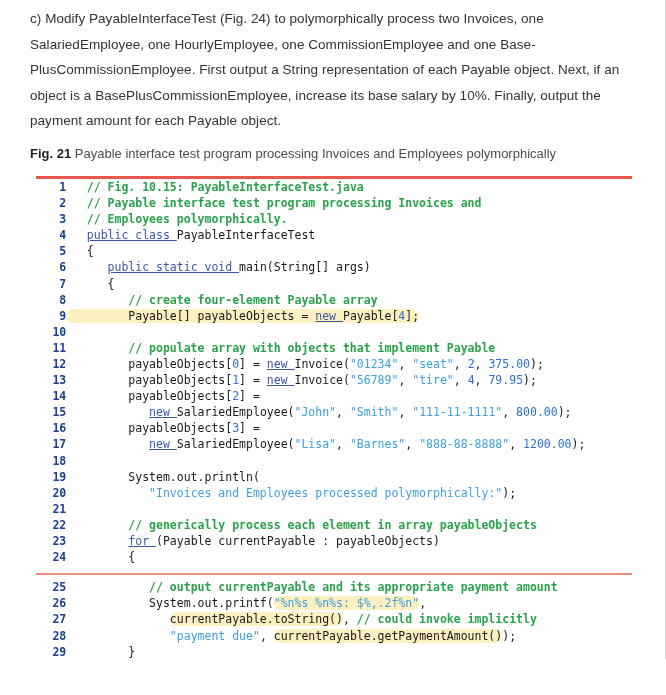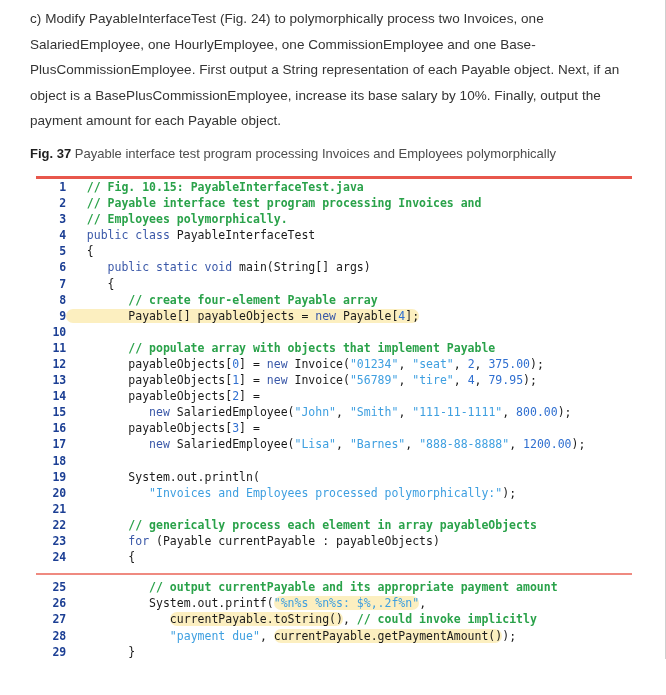--- a/index.html
+++ b/index.html
@@ -90,41 +90,41 @@
     font-family: "Liberation Sans", sans-serif;
     letter-spacing: -0.2px;
     white-space: pre;
   }
   td.src {
     color: #1a1a1a;
     white-space: pre;
   }
   
   .cmt { color: #2aa24a; font-weight: bold; }
-  .kw  { color: #3a58a8; }
+  .kw  { color: #3a58a8; text-decoration: underline; }
   .str { color: #3e9fe0; }
   .num { color: #2f6fd0; }
   .pln { color: #1a1a1a; }
   .hl  { background: #fcefc0; border-radius: 7px; }
 
   .gap-band {
     height: 18px;
   }
 </style>
 </head>
 <body>
 
 <div id="page">
 
   <div class="prose">
     <p>c) Modify PayableInterfaceTest (Fig. 24) to polymorphically process two Invoices, one SalariedEmployee, one HourlyEmployee, one CommissionEmployee and one Base-PlusCommissionEmployee. First output a String representation of each Payable object. Next, if an object is a BasePlusCommissionEmployee, increase its base salary by 10%. Finally, output the payment amount for each Payable object.</p>
   </div>
 
   <div class="fig-caption">
-    <span class="fig-label">Fig. 37</span><span> </span><span>Payable interface test program processing Invoices and Employees polymorphically</span>
+    <span class="fig-label">Fig. 21</span><span> </span><span>Payable interface test program processing Invoices and Employees polymorphically</span>
   </div>
 
   <div class="code-figure">
 
     <div class="rule"></div>
 
     <div class="code-pane">
       <table class="code">
         <tbody id="block-one-body"><tr><td class="ln">1</td><td class="src"><span><span>   </span><span class="cmt">// Fig. 10.15: PayableInterfaceTest.java</span></span></td></tr><tr><td class="ln">2</td><td class="src"><span><span>   </span><span class="cmt">// Payable interface test program processing Invoices and</span></span></td></tr><tr><td class="ln">3</td><td class="src"><span><span>   </span><span class="cmt">// Employees polymorphically.</span></span></td></tr><tr><td class="ln">4</td><td class="src"><span><span>   </span><span class="kw">public class </span><span class="pln">PayableInterfaceTest</span></span></td></tr><tr><td class="ln">5</td><td class="src"><span><span>   </span><span class="pln">{</span></span></td></tr><tr><td class="ln">6</td><td class="src"><span><span>      </span><span class="kw">public static void </span><span class="pln">main(String[] args)</span></span></td></tr><tr><td class="ln">7</td><td class="src"><span><span>      </span><span class="pln">{</span></span></td></tr><tr><td class="ln">8</td><td class="src"><span><span>         </span><span class="cmt">// create four-element Payable array</span></span></td></tr><tr><td class="ln">9</td><td class="src"><span class="hl"><span>         </span><span class="pln">Payable[] payableObjects = </span><span class="kw">new </span><span class="pln">Payable[</span><span class="num">4</span><span class="pln">];</span></span></td></tr><tr><td class="ln">10</td><td class="src">&nbsp;</td></tr><tr><td class="ln">11</td><td class="src"><span><span>         </span><span class="cmt">// populate array with objects that implement Payable</span></span></td></tr><tr><td class="ln">12</td><td class="src"><span><span>         </span><span class="pln">payableObjects[</span><span class="num">0</span><span class="pln">] = </span><span class="kw">new </span><span class="pln">Invoice(</span><span class="str">"01234"</span><span class="pln">, </span><span class="str">"seat"</span><span class="pln">, </span><span class="num">2</span><span class="pln">, </span><span class="num">375.00</span><span class="pln">);</span></span></td></tr><tr><td class="ln">13</td><td class="src"><span><span>         </span><span class="pln">payableObjects[</span><span class="num">1</span><span class="pln">] = </span><span class="kw">new </span><span class="pln">Invoice(</span><span class="str">"56789"</span><span class="pln">, </span><span class="str">"tire"</span><span class="pln">, </span><span class="num">4</span><span class="pln">, </span><span class="num">79.95</span><span class="pln">);</span></span></td></tr><tr><td class="ln">14</td><td class="src"><span><span>         </span><span class="pln">payableObjects[</span><span class="num">2</span><span class="pln">] =</span></span></td></tr><tr><td class="ln">15</td><td class="src"><span><span>            </span><span class="kw">new </span><span class="pln">SalariedEmployee(</span><span class="str">"John"</span><span class="pln">, </span><span class="str">"Smith"</span><span class="pln">, </span><span class="str">"111-11-1111"</span><span class="pln">, </span><span class="num">800.00</span><span class="pln">);</span></span></td></tr><tr><td class="ln">16</td><td class="src"><span><span>         </span><span class="pln">payableObjects[</span><span class="num">3</span><span class="pln">] =</span></span></td></tr><tr><td class="ln">17</td><td class="src"><span><span>            </span><span class="kw">new </span><span class="pln">SalariedEmployee(</span><span class="str">"Lisa"</span><span class="pln">, </span><span class="str">"Barnes"</span><span class="pln">, </span><span class="str">"888-88-8888"</span><span class="pln">, </span><span class="num">1200.00</span><span class="pln">);</span></span></td></tr><tr><td class="ln">18</td><td class="src">&nbsp;</td></tr><tr><td class="ln">19</td><td class="src"><span><span>         </span><span class="pln">System.out.println(</span></span></td></tr><tr><td class="ln">20</td><td class="src"><span><span>            </span><span class="str">"Invoices and Employees processed polymorphically:"</span><span class="pln">);</span></span></td></tr><tr><td class="ln">21</td><td class="src">&nbsp;</td></tr><tr><td class="ln">22</td><td class="src"><span><span>         </span><span class="cmt">// generically process each element in array payableObjects</span></span></td></tr><tr><td class="ln">23</td><td class="src"><span><span>         </span><span class="kw">for </span><span class="pln">(Payable currentPayable : payableObjects)</span></span></td></tr><tr><td class="ln">24</td><td class="src"><span><span>         </span><span class="pln">{</span></span></td></tr></tbody>
       </table>

